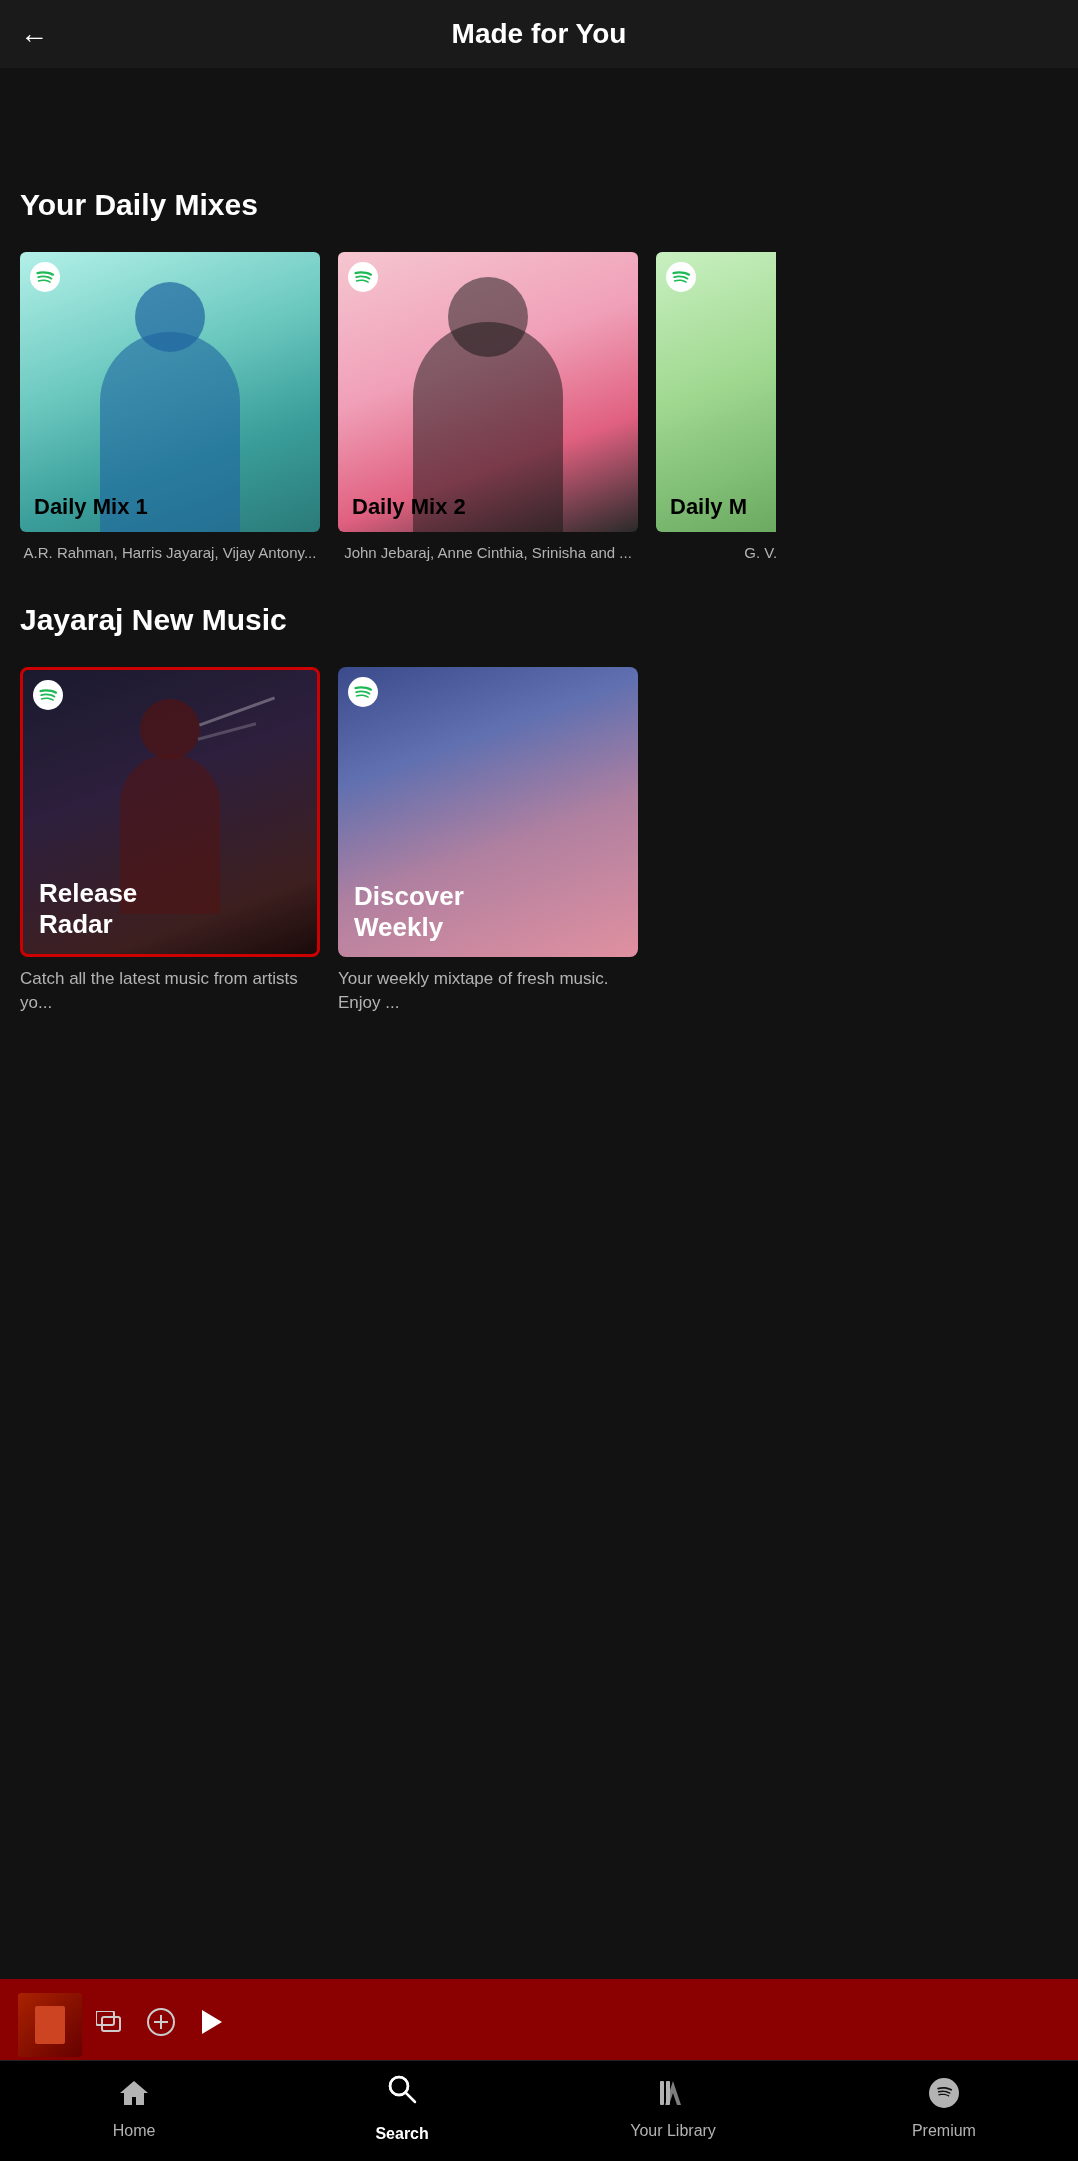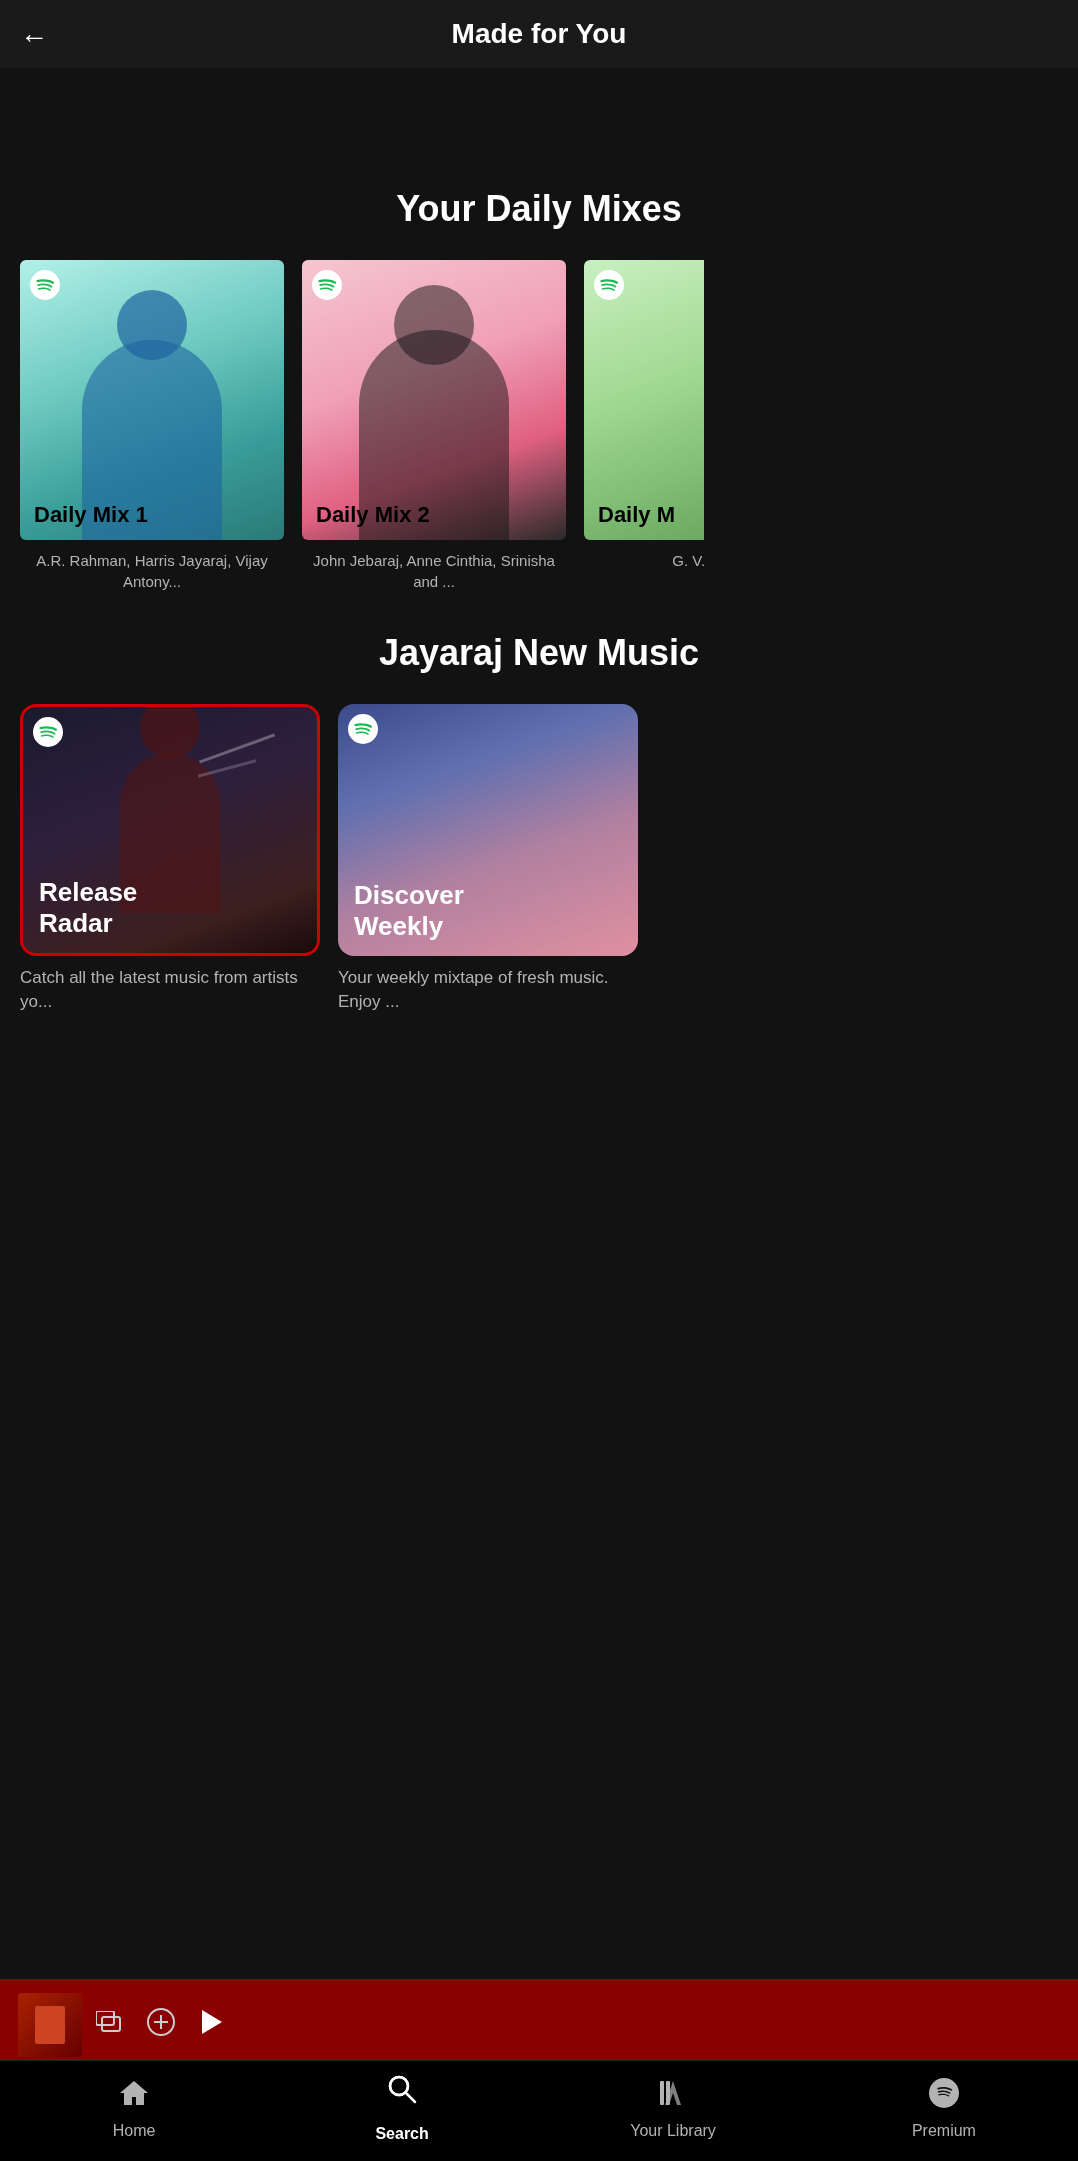--- a/index.html
+++ b/index.html
@@ -37,35 +37,34 @@
       font-size: 28px;
       font-weight: 700;
     }
 
     
     .hero-space {
       height: 120px;
       background: #121212;
     }
     .section-title {
-      font-size: 36px;
+      font-size: 30px;
       font-weight: 800;
-      text-align: center;
       margin-bottom: 30px;
     }
 
     
     .daily-mixes-row {
       display: flex;
       gap: 18px;
       overflow-x: hidden;
     }
     .mix-card {
       flex-shrink: 0;
-      width: 264px;
+      width: 300px;
     }
     .mix-card img, .mix-card .mix-thumb {
       width: 100%;
       border-radius: 6px;
       display: block;
     }
     .mix-thumb {
       height: 280px;
       border-radius: 6px;
       position: relative;
@@ -111,22 +110,22 @@
       display: flex;
       gap: 18px;
       overflow-x: hidden;
     }
     .discover-card {
       flex-shrink: 0;
       width: 300px;
     }
     .discover-thumb {
       width: 100%;
-      height: 252px;
-      border-radius: 16px;
+      height: 290px;
+      border-radius: 8px;
       position: relative;
       overflow: hidden;
       padding-left: 7px;
     }
     .discover-card.selected .discover-thumb {
       border: 3px solid #cc0000;
     }
     .discover-thumb-label {
       position: absolute;
       bottom: 14px;

